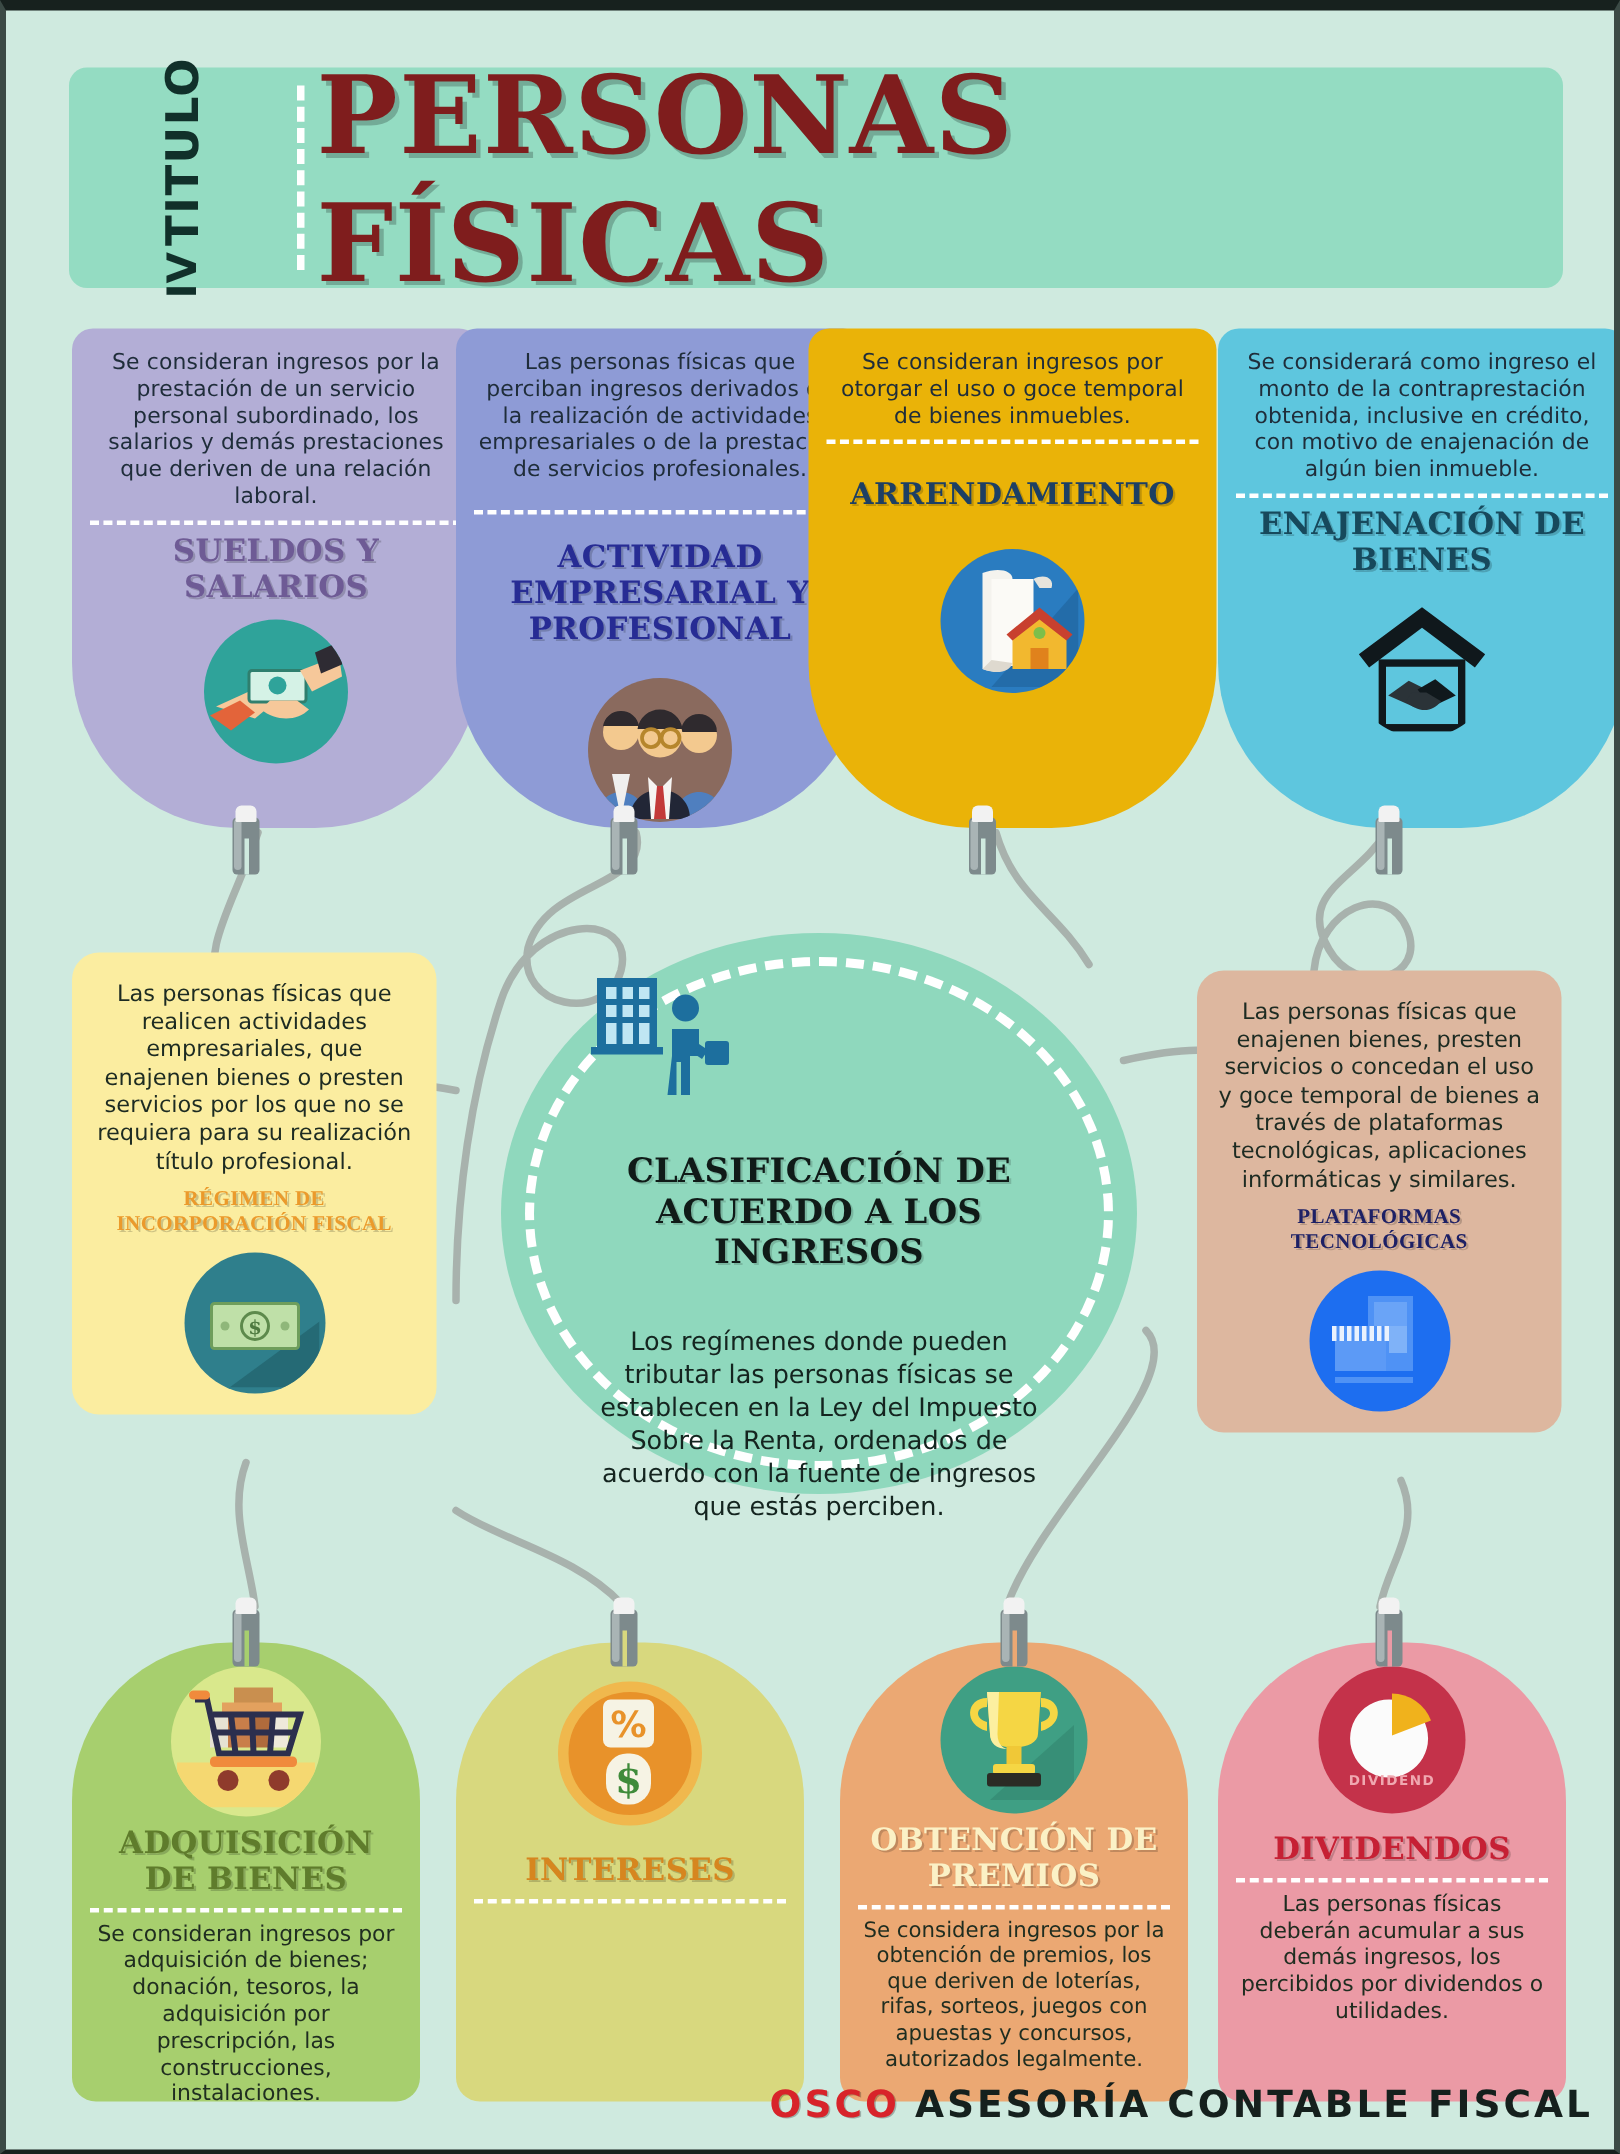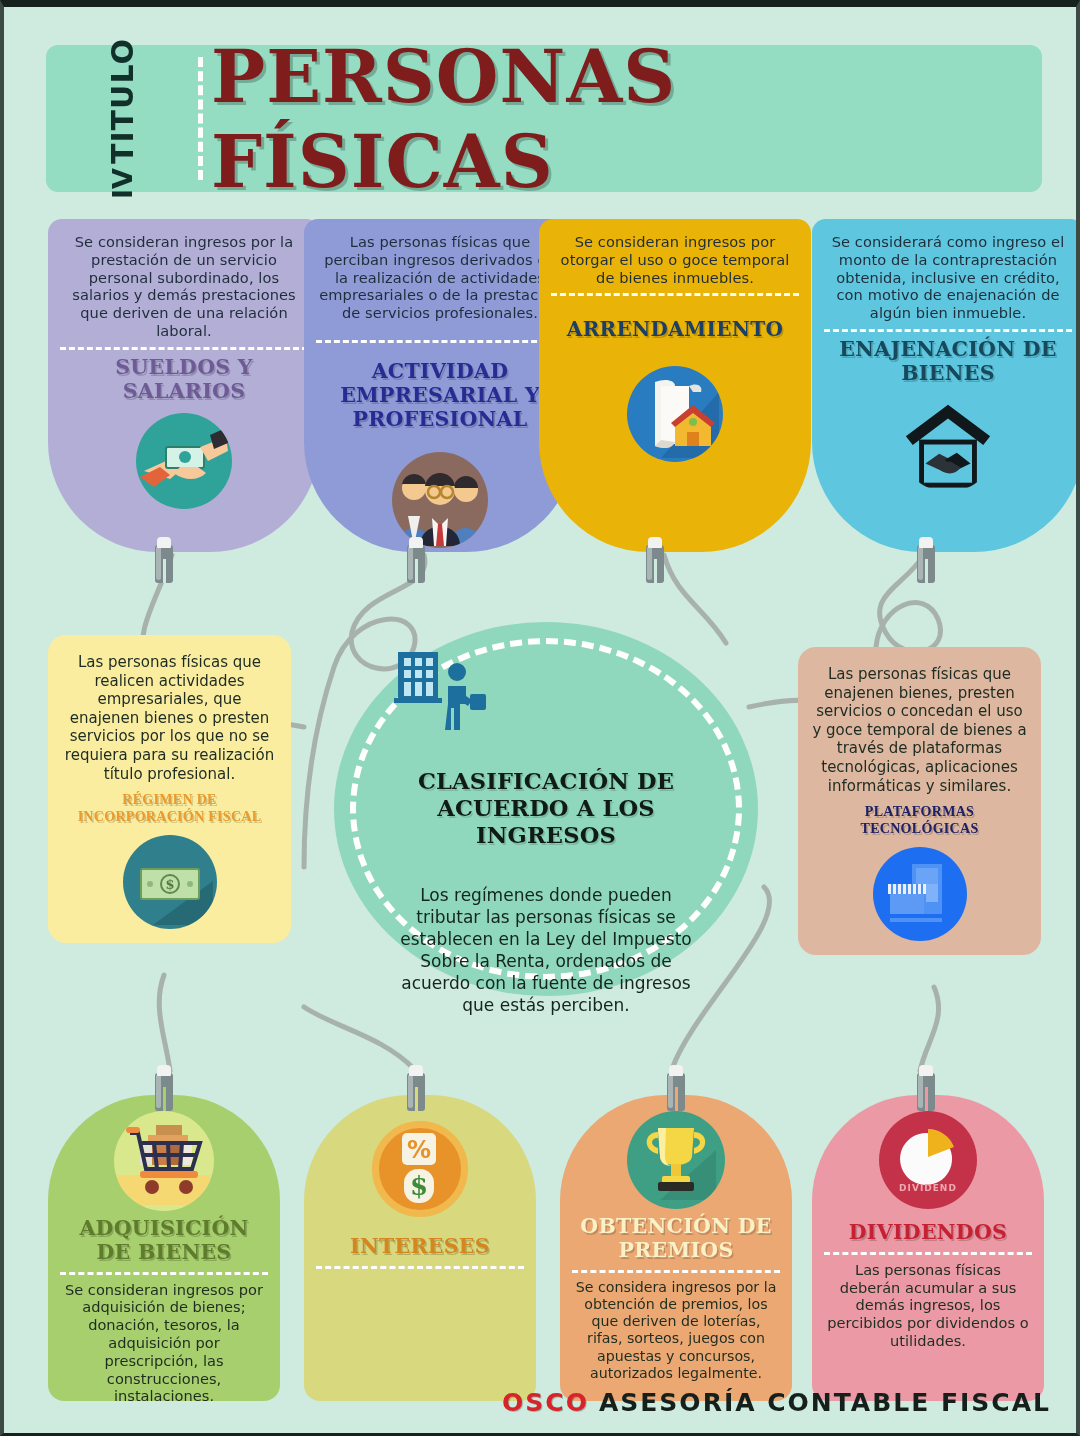--- a/index.html
+++ b/index.html
@@ -172,21 +172,21 @@
     text-shadow: 1.5px 1.5px 0 rgba(0,0,0,.18);
   }
   .tag .c-text {
     font-size: 14.6px; line-height: 1.22; text-align: center;
     color: #1f2d20; font-weight: 500;
   }
   .tag .icon-wrap { margin-top: 4px; margin-bottom: 6px; }
 
   
   .footer {
-    position: absolute; right: 25px; bottom: 16px;
+    position: absolute; right: 14px; bottom: 16px;
     display: flex; align-items: baseline; gap: 10px; z-index: 7;
   }
   .footer .osco {
     font-family: "DejaVu Sans", sans-serif; font-weight: 700;
     font-size: 25px; color: #d8232a; letter-spacing: 2px;
     text-shadow: 1px 1px 0 rgba(0,0,0,.25);
   }
   .footer .ftxt {
     font-family: "DejaVu Sans", sans-serif; font-weight: 700;
     font-size: 25px; color: #15201d; letter-spacing: 2px;

